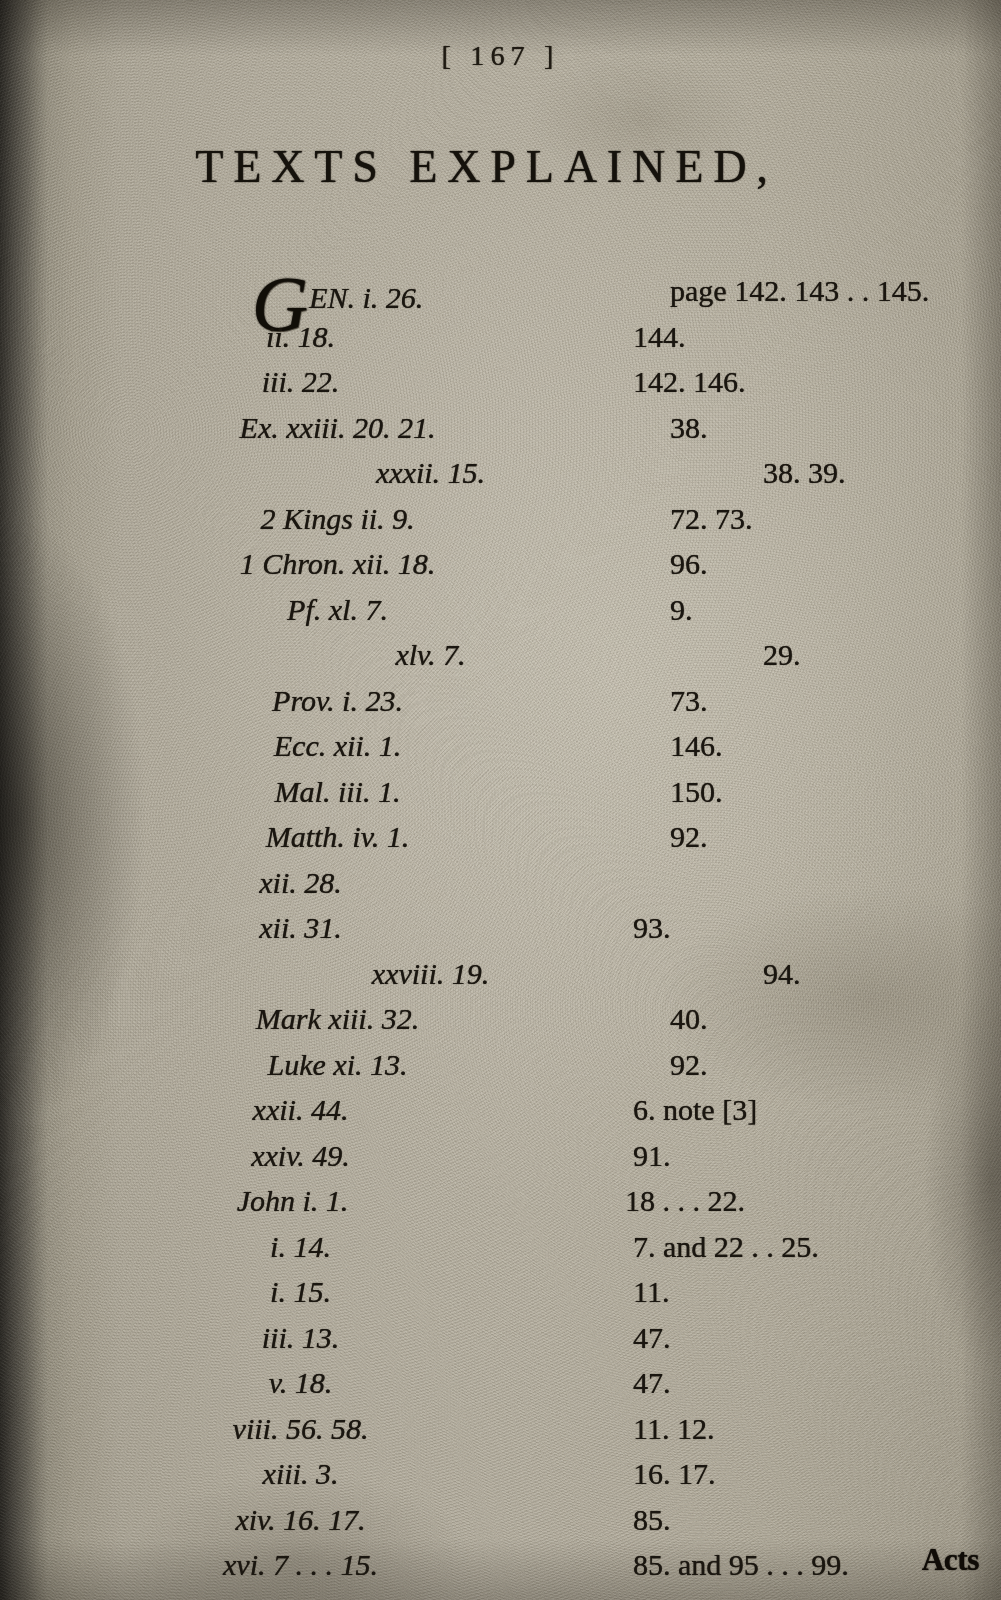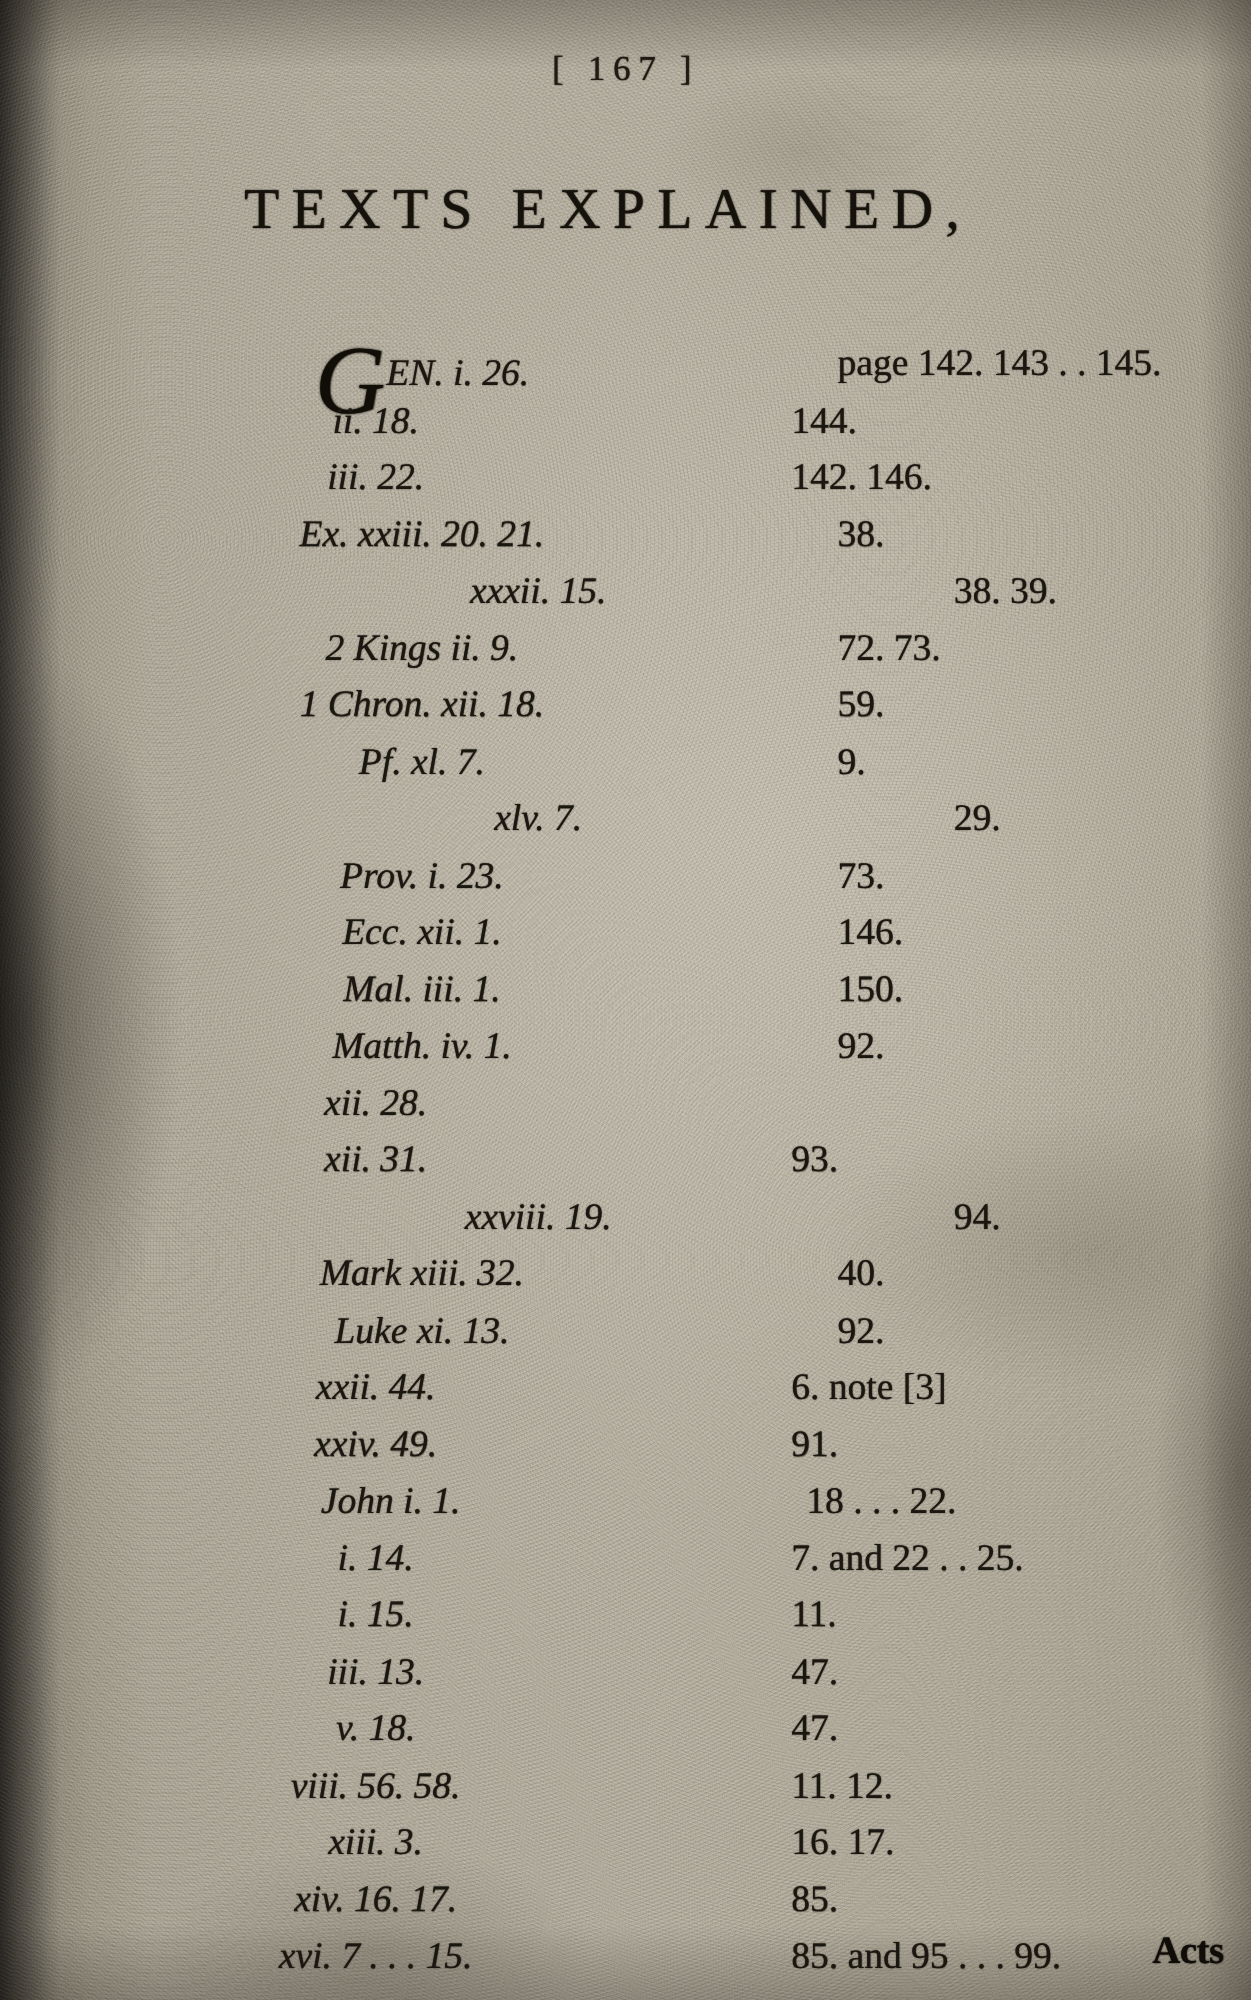--- a/index.html
+++ b/index.html
@@ -140,21 +140,21 @@
     line-height: 1;
     padding-top: 5px;
     color: #201c16;
     white-space: pre;
     text-shadow: 0 0 1.1px rgba(30,26,20,0.8), 0.35px 0.25px 0.55px rgba(62,55,44,0.5);
   }
   
   .lvl0 { padding-left: 125px; }
   .lvl1 { padding-left: 205px; margin-left: 13px; }
   .lvl2 { padding-left: 88px; }
-  .lvl3 { padding-left: 100px; }
+  .lvl3 { padding-left: 80px; }
   .pgcol { padding-left: 120px; }
 
   
   .row-first .ref { padding-left: 125px; }
   .dropcap {
     font-size: 78px;
     line-height: 0.72;
     vertical-align: -22px;
     margin-right: 1px;
     color: #17140f;
@@ -208,21 +208,21 @@
         <div class="row">
           <div class="ref lvl1">xxxii. 15.</div>
           <div class="pg pgcol">38. 39.</div>
         </div>
         <div class="row">
           <div class="ref lvl0">2 Kings ii. 9.</div>
           <div class="pg pgcol">72. 73.</div>
         </div>
         <div class="row">
           <div class="ref lvl0">1 Chron. xii. 18.</div>
-          <div class="pg pgcol">59.</div>
+          <div class="pg pgcol">96.</div>
         </div>
         <div class="row">
           <div class="ref lvl0">Pf. xl. 7.</div>
           <div class="pg pgcol">9.</div>
         </div>
         <div class="row">
           <div class="ref lvl1">xlv. 7.</div>
           <div class="pg pgcol">29.</div>
         </div>
         <div class="row">

